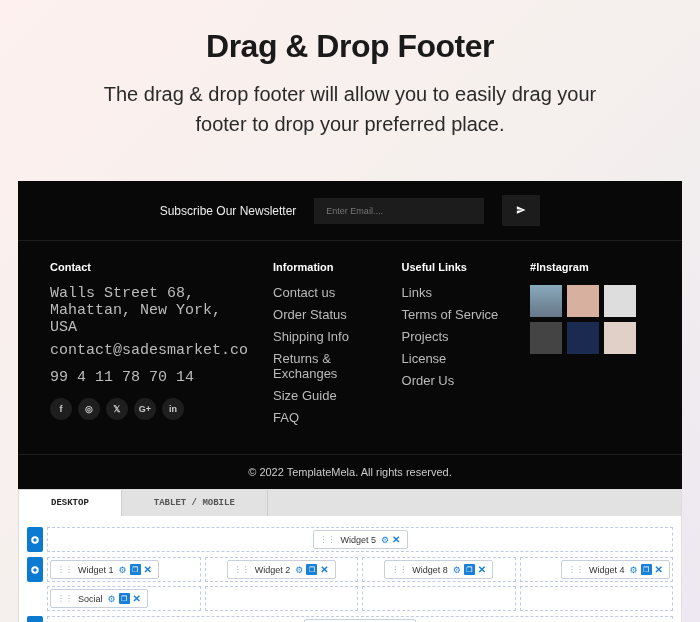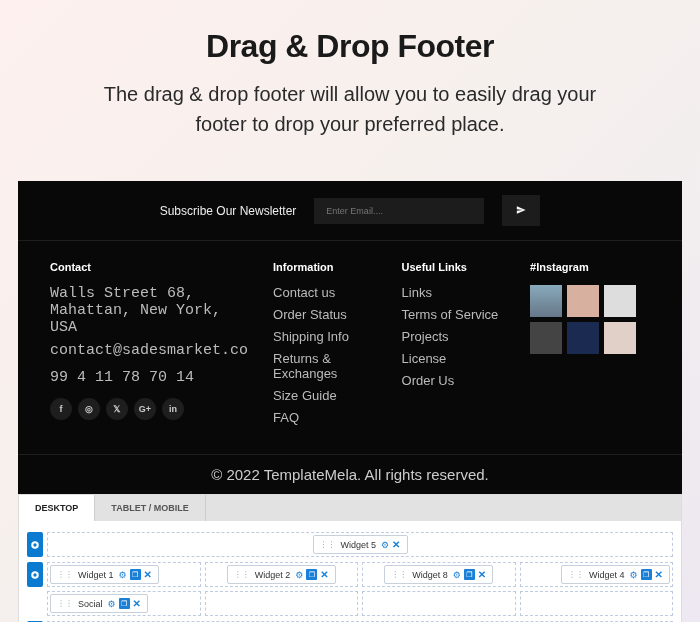--- a/index.html
+++ b/index.html
@@ -31,26 +31,26 @@
   .socials { display:flex; gap:6px; margin-top:12px; }
   .sicon { width:22px; height:22px; border-radius:50%; background:#1e1e1e; display:flex; align-items:center; justify-content:center; color:#ccc; font-size:9px; font-weight:bold; }
   .insta-grid { display:grid; grid-template-columns:repeat(3, 32px); gap:5px; }
   .insta-grid div { width:32px; height:32px; background:#bbb; }
   .insta-grid div:nth-child(1){background:linear-gradient(#8ab,#678);}
   .insta-grid div:nth-child(2){background:#d8b0a0;}
   .insta-grid div:nth-child(3){background:#ddd;}
   .insta-grid div:nth-child(4){background:#444;}
   .insta-grid div:nth-child(5){background:#1a2a50;}
   .insta-grid div:nth-child(6){background:#e0d0c8;}
-  .copyright { text-align:center; font-size:15px; color:#ccc; padding:11px; border-top:1px solid #1e1e1e;}
+  .copyright { text-align:center; font-size:11px; color:#ccc; padding:11px; border-top:1px solid #1e1e1e;}
 
   
   .builder { background:#f5f5f5; margin:0 18px; border:1px solid #ddd; font-size:10px; }
   .tabs { display:flex; background:#e2e2e2; }
-  .tab { padding:8px 16px; font-size:9px; font-weight:600; color:#555; cursor:pointer; background:#e2e2e2; border-right:1px solid #ccc;}
+  .tab { padding:8px 32px; font-size:9px; font-weight:600; color:#555; cursor:pointer; background:#e2e2e2; border-right:1px solid #ccc;font-family:Liberation Mono, monospace;}
   .tab.active { background:#fff; color:#222; }
   .rows { padding:6px 4px 10px; background:#fff;}
   .brow { display:flex; align-items:stretch; margin:5px 4px; gap:4px; }
   .rowhandle { width:16px; background:#0a7bd1; display:flex; align-items:center; justify-content:center; color:#fff; border-radius:2px; cursor:grab; }
   .rowhandle svg{width:10px;height:10px;fill:#fff;}
   .cells { display:flex; flex:1; gap:4px; }
   .cell { flex:1; border:1px dashed #bfcbe0; background:#fff; min-height:22px; display:flex; align-items:center; padding:2px; position:relative;}
   .cell.center { justify-content:center; }
   .cell.right { justify-content:flex-end; }
   .widget { display:inline-flex; align-items:center; gap:5px; background:#fff; border:1px solid #c8d0dc; border-radius:2px; padding:3px 6px; font-size:9px; color:#333; cursor:move; }

